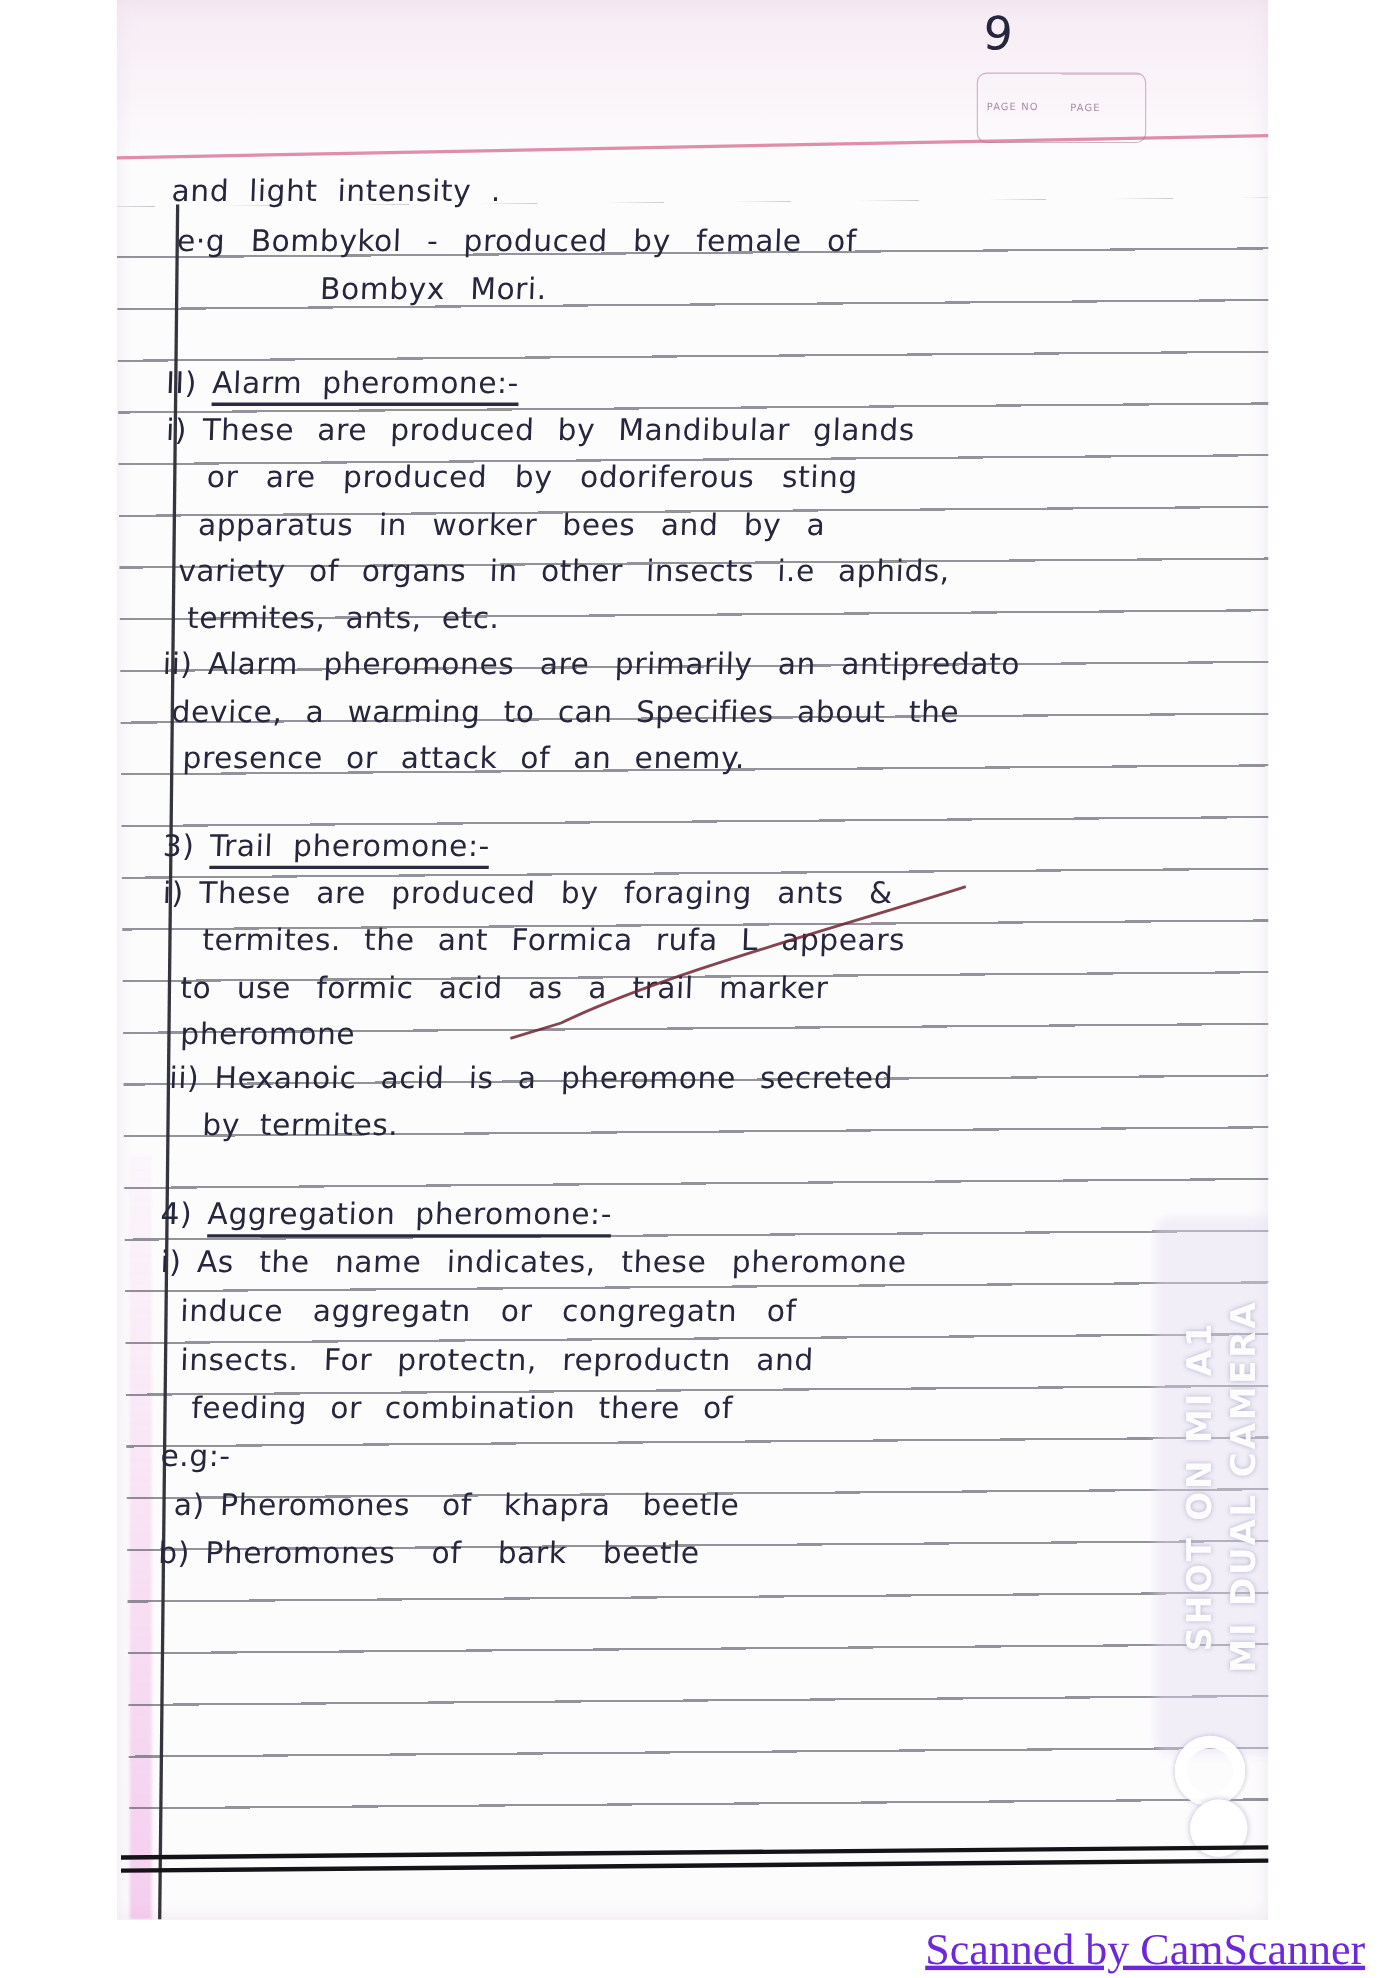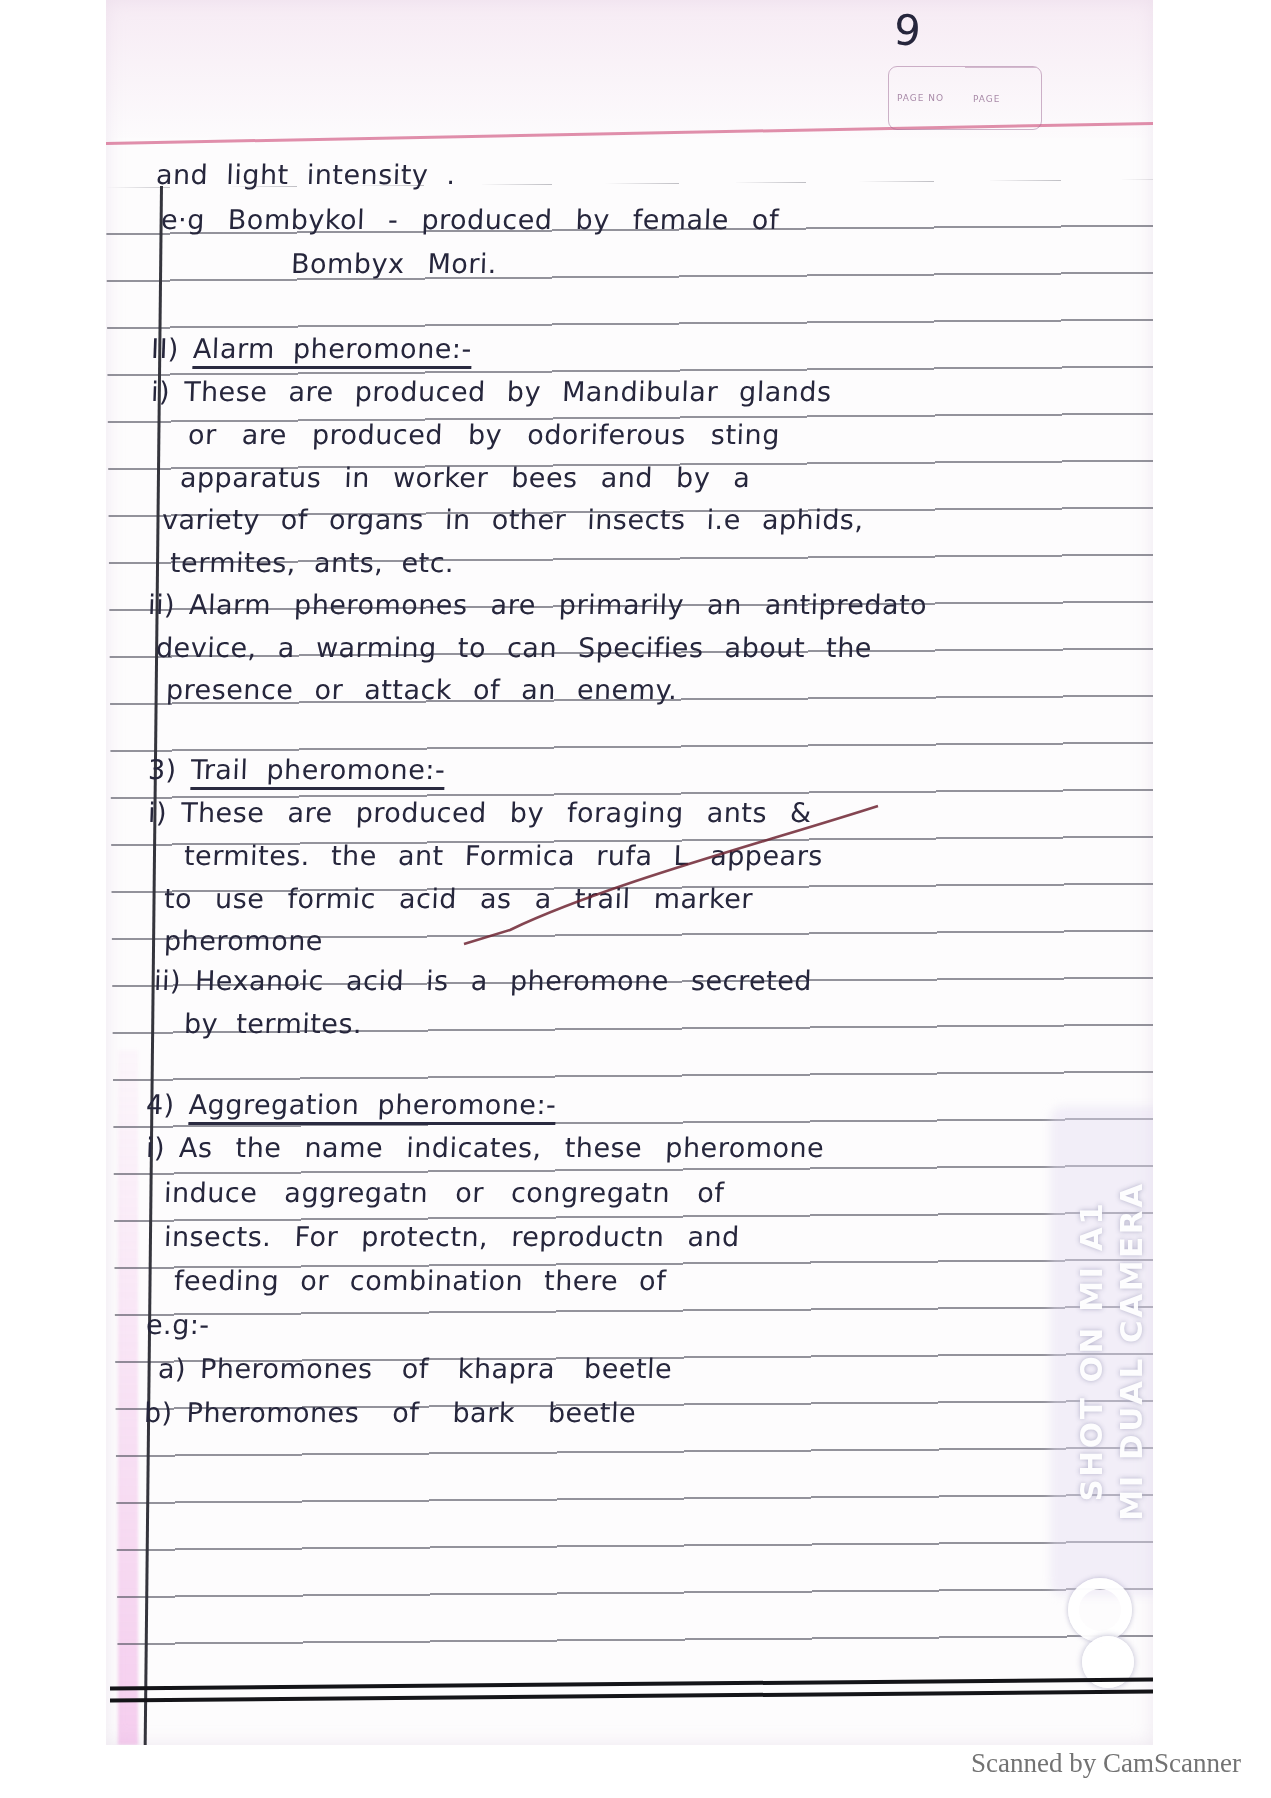--- a/index.html
+++ b/index.html
@@ -71,21 +71,21 @@
     border-radius:14px;filter:blur(4px);}
   .wm-text{position:relative;font-weight:bold;font-size:31px;letter-spacing:2.5px;
     color:rgba(255,255,255,.96);text-shadow:0 0 5px rgba(170,168,195,.9);line-height:40px;}
   .wm-logo-ring{position:absolute;left:962px;top:1578px;width:42px;height:42px;border-radius:50%;
     border:11px solid rgba(255,255,255,.96);box-shadow:0 0 5px rgba(170,168,195,.8);}
   .wm-logo-dot{position:absolute;left:976px;top:1636px;width:52px;height:52px;border-radius:50%;
     background:rgba(255,255,255,.97);box-shadow:0 0 6px rgba(170,168,195,.8);}
   
   .footer-credit{
     position:absolute;right:30px;top:1748px;font-family:"Liberation Serif","DejaVu Serif",serif;
-    font-size:27px;color:#737373;
+    font-size:40px;color:#6d28d9;text-decoration:underline;
   }
 </style>
 </head>
 <body>
 
 <div class="page">
   <div class="page-top-tint"></div>
   <div class="left-pink-strip"></div>
   <div class="header-red-line"></div>
   <div class="rules"></div>

